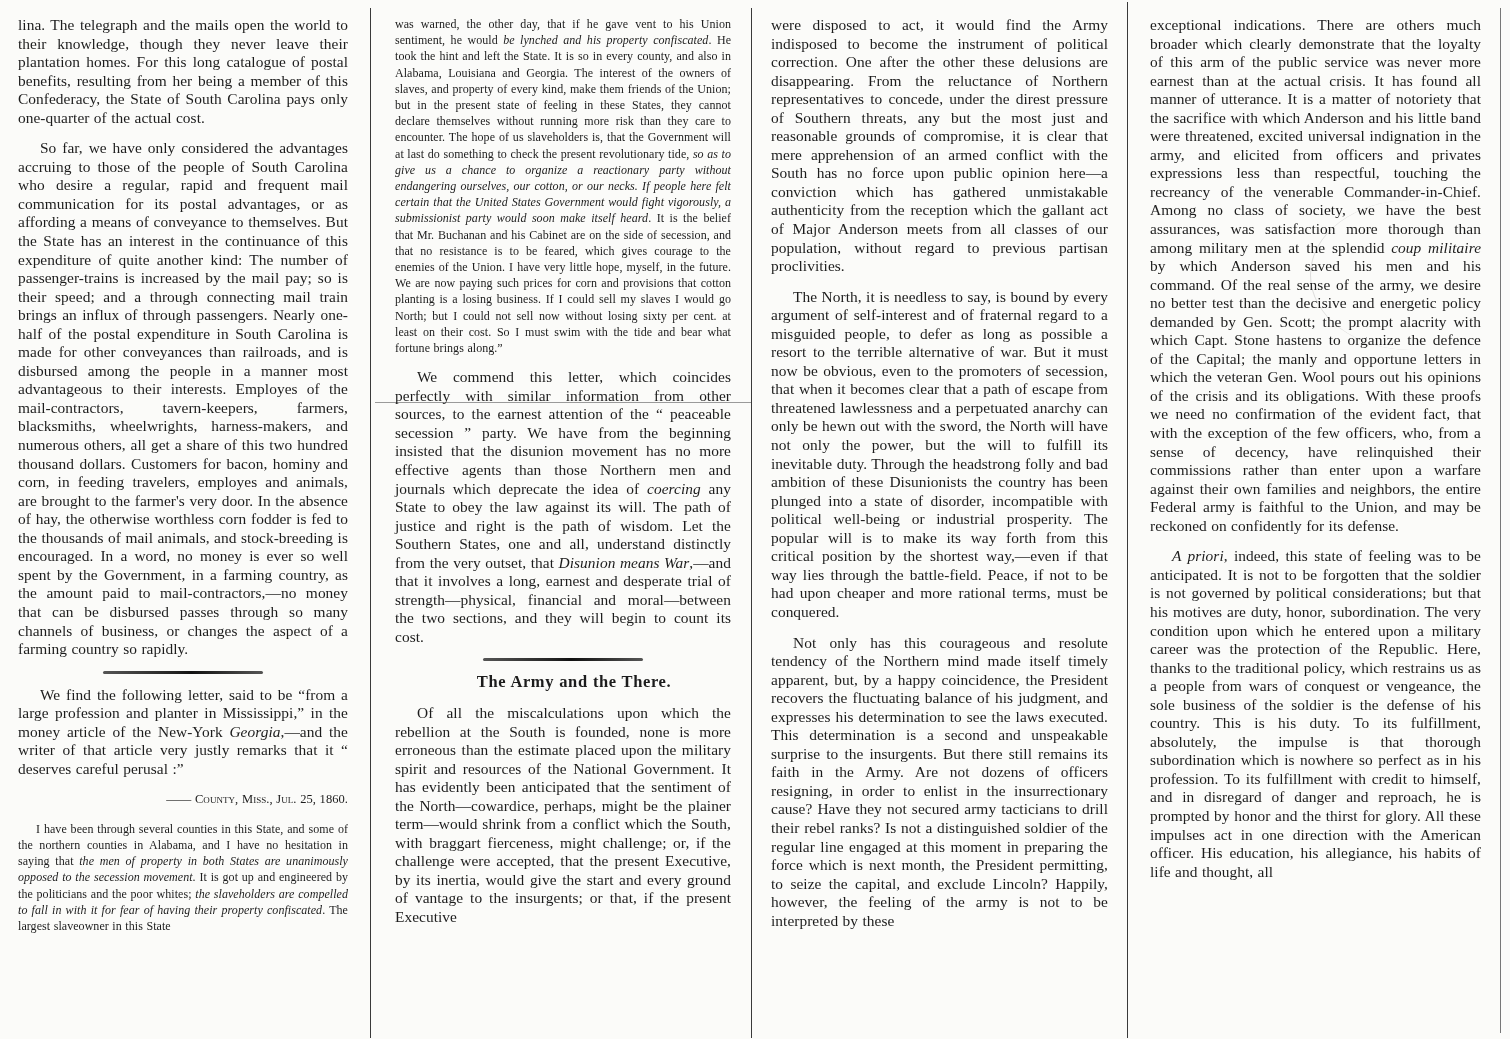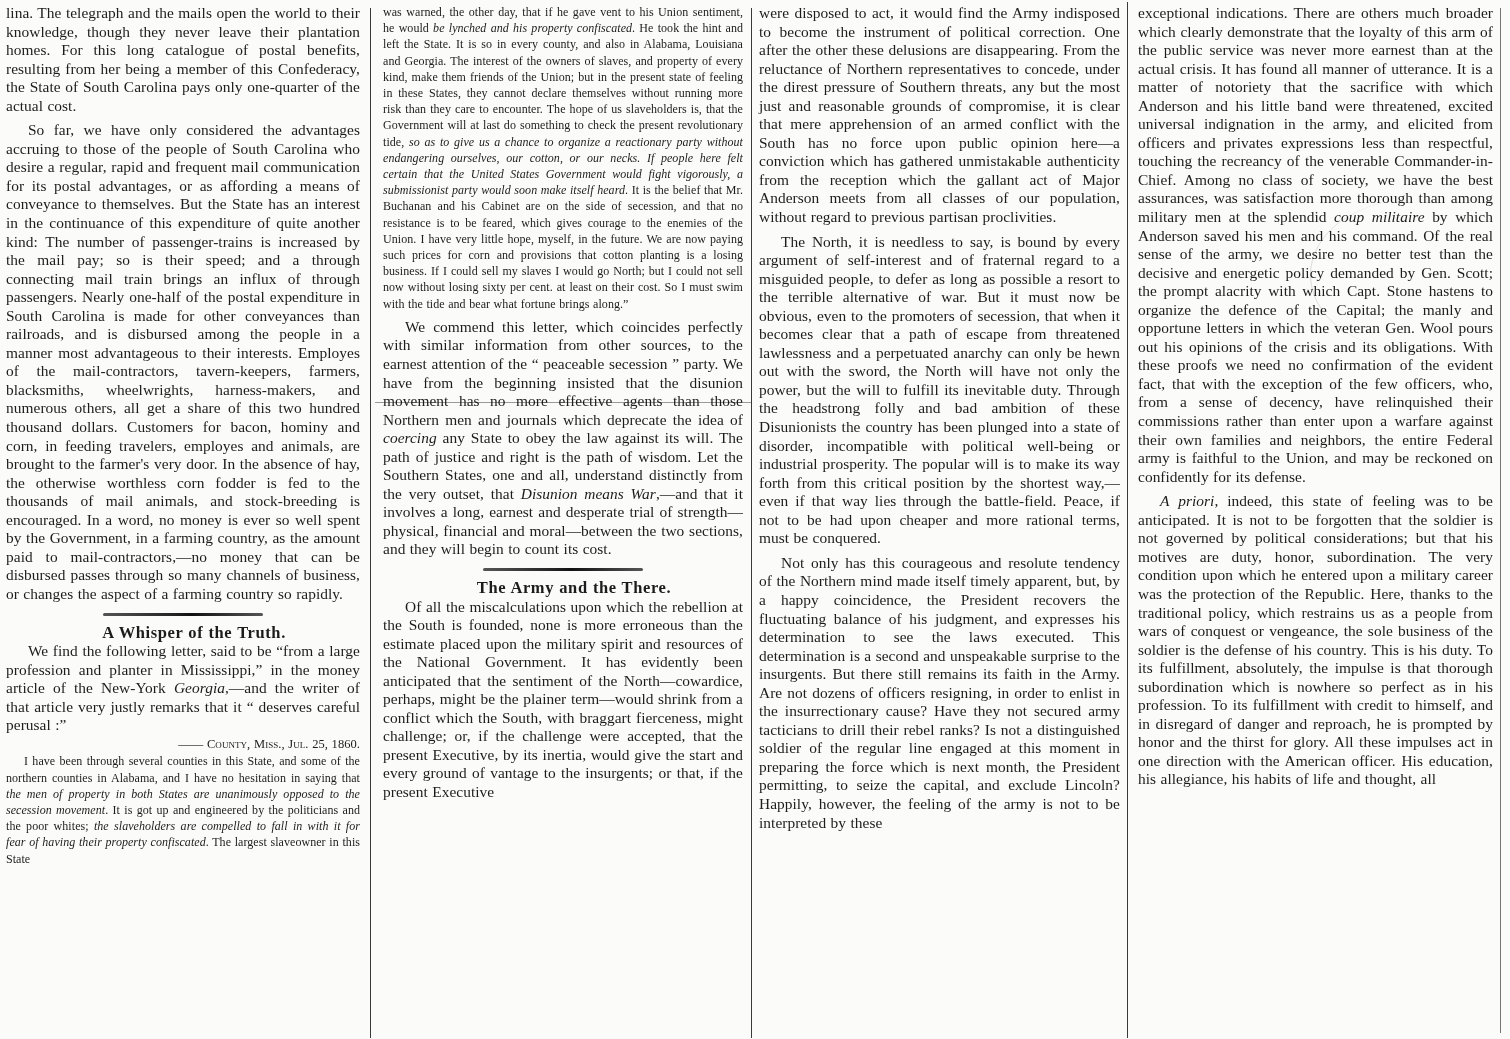--- a/index.html
+++ b/index.html
@@ -26,21 +26,21 @@
       position: absolute;
       top: 4px;
       font-size: 15.4px;
       line-height: 18.55px;
       text-align: justify;
       hyphens: manual;
       letter-spacing: 0.05px;
       word-spacing: 0.5px;
     }
     .col p {
-      margin: 0;
+      margin: 12px;
       text-indent: 22px;
     }
     .col p.cont { text-indent: 0; }
     .col p.gap { margin-top: 6px; }
     .col .sc { font-variant: small-caps; }
     .col i { font-style: italic; }
     .c1 { left: 6px;   width: 354px; }
     .c2 { left: 383px; width: 360px; }
     .c3 { left: 759px; width: 361px; }
     .c4 { left: 1138px; width: 355px; }
@@ -102,21 +102,20 @@
   <div class="rule-v" style="left:751px; top:8px; height:1030px;"></div>
   <div class="rule-v" style="left:1127px; top:2px; height:1036px;"></div>
   <div class="rule-v" style="left:1500px; top:8px; height:1025px; background:#777;"></div>
   <div class="rule-h" style="left:375px; top:402px; width:376px;"></div>
   <div class="scan-smudge"></div>
 
   <div class="col c1">
     <p class="cont">lina. The telegraph and the mails open the world to their knowledge, though they never leave their plantation homes. For this long catalogue of postal benefits, resulting from her being a member of this Confederacy, the State of South Carolina pays only one-quarter of the actual cost.</p>
     <p class="gap">So far, we have only considered the advantages accruing to those of the people of South Carolina who desire a regular, rapid and frequent mail communication for its postal advantages, or as affording a means of conveyance to themselves. But the State has an interest in the continuance of this expenditure of quite another kind: The number of passenger-trains is increased by the mail pay; so is their speed; and a through connecting mail train brings an influx of through passengers. Nearly one-half of the postal expenditure in South Carolina is made for other conveyances than railroads, and is disbursed among the people in a manner most advantageous to their interests. Employes of the mail-contractors, tavern-keepers, farmers, blacksmiths, wheelwrights, harness-makers, and numerous others, all get a share of this two hundred thousand dollars. Customers for bacon, hominy and corn, in feeding travelers, employes and animals, are brought to the farmer's very door. In the absence of hay, the otherwise worthless corn fodder is fed to the thousands of mail animals, and stock-breeding is encouraged. In a word, no money is ever so well spent by the Government, in a farming country, as the amount paid to mail-contractors,—no money that can be disbursed passes through so many channels of business, or changes the aspect of a farming country so rapidly.</p>
     <span class="dash-rule"></span>
-    <p class="headline">A Whisper of the Truth.</p>
     <p><span>We find the following letter, said to be “from a large profession and planter in Mississippi,” in the money article of the New-York </span><i>Georgia</i><span>,—and the writer of that article very justly remarks that it “ deserves careful perusal :”</span></p>
     <p class="dateline sc">—— County, Miss., Jul. 25, 1860.</p>
     <div class="letter">
       <p><span>I have been through several counties in this State, and some of the northern counties in Alabama, and I have no hesitation in saying that </span><i>the men of property in both States are unanimously opposed to the secession movement</i><span>. It is got up and engineered by the politicians and the poor whites; </span><i>the slaveholders are compelled to fall in with it for fear of having their property confiscated</i><span>. The largest slaveowner in this State</span></p>
     </div>
   </div>
 
   <div class="col c2">
     <div class="letter">
       <p class="cont"><span>was warned, the other day, that if he gave vent to his Union sentiment, he would </span><i>be lynched and his property confiscated</i><span>. He took the hint and left the State. It is so in every county, and also in Alabama, Louisiana and Georgia. The interest of the owners of slaves, and property of every kind, make them friends of the Union; but in the present state of feeling in these States, they cannot declare themselves without running more risk than they care to encounter. The hope of us slaveholders is, that the Government will at last do something to check the present revolutionary tide, </span><i>so as to give us a chance to organize a reactionary party without endangering ourselves, our cotton, or our necks. If people here felt certain that the United States Government would fight vigorously, a submissionist party would soon make itself heard</i><span>. It is the belief that Mr. Buchanan and his Cabinet are on the side of secession, and that no resistance is to be feared, which gives courage to the enemies of the Union. I have very little hope, myself, in the future. We are now paying such prices for corn and provisions that cotton planting is a losing business. If I could sell my slaves I would go North; but I could not sell now without losing sixty per cent. at least on their cost. So I must swim with the tide and bear what fortune brings along.”</span></p>

